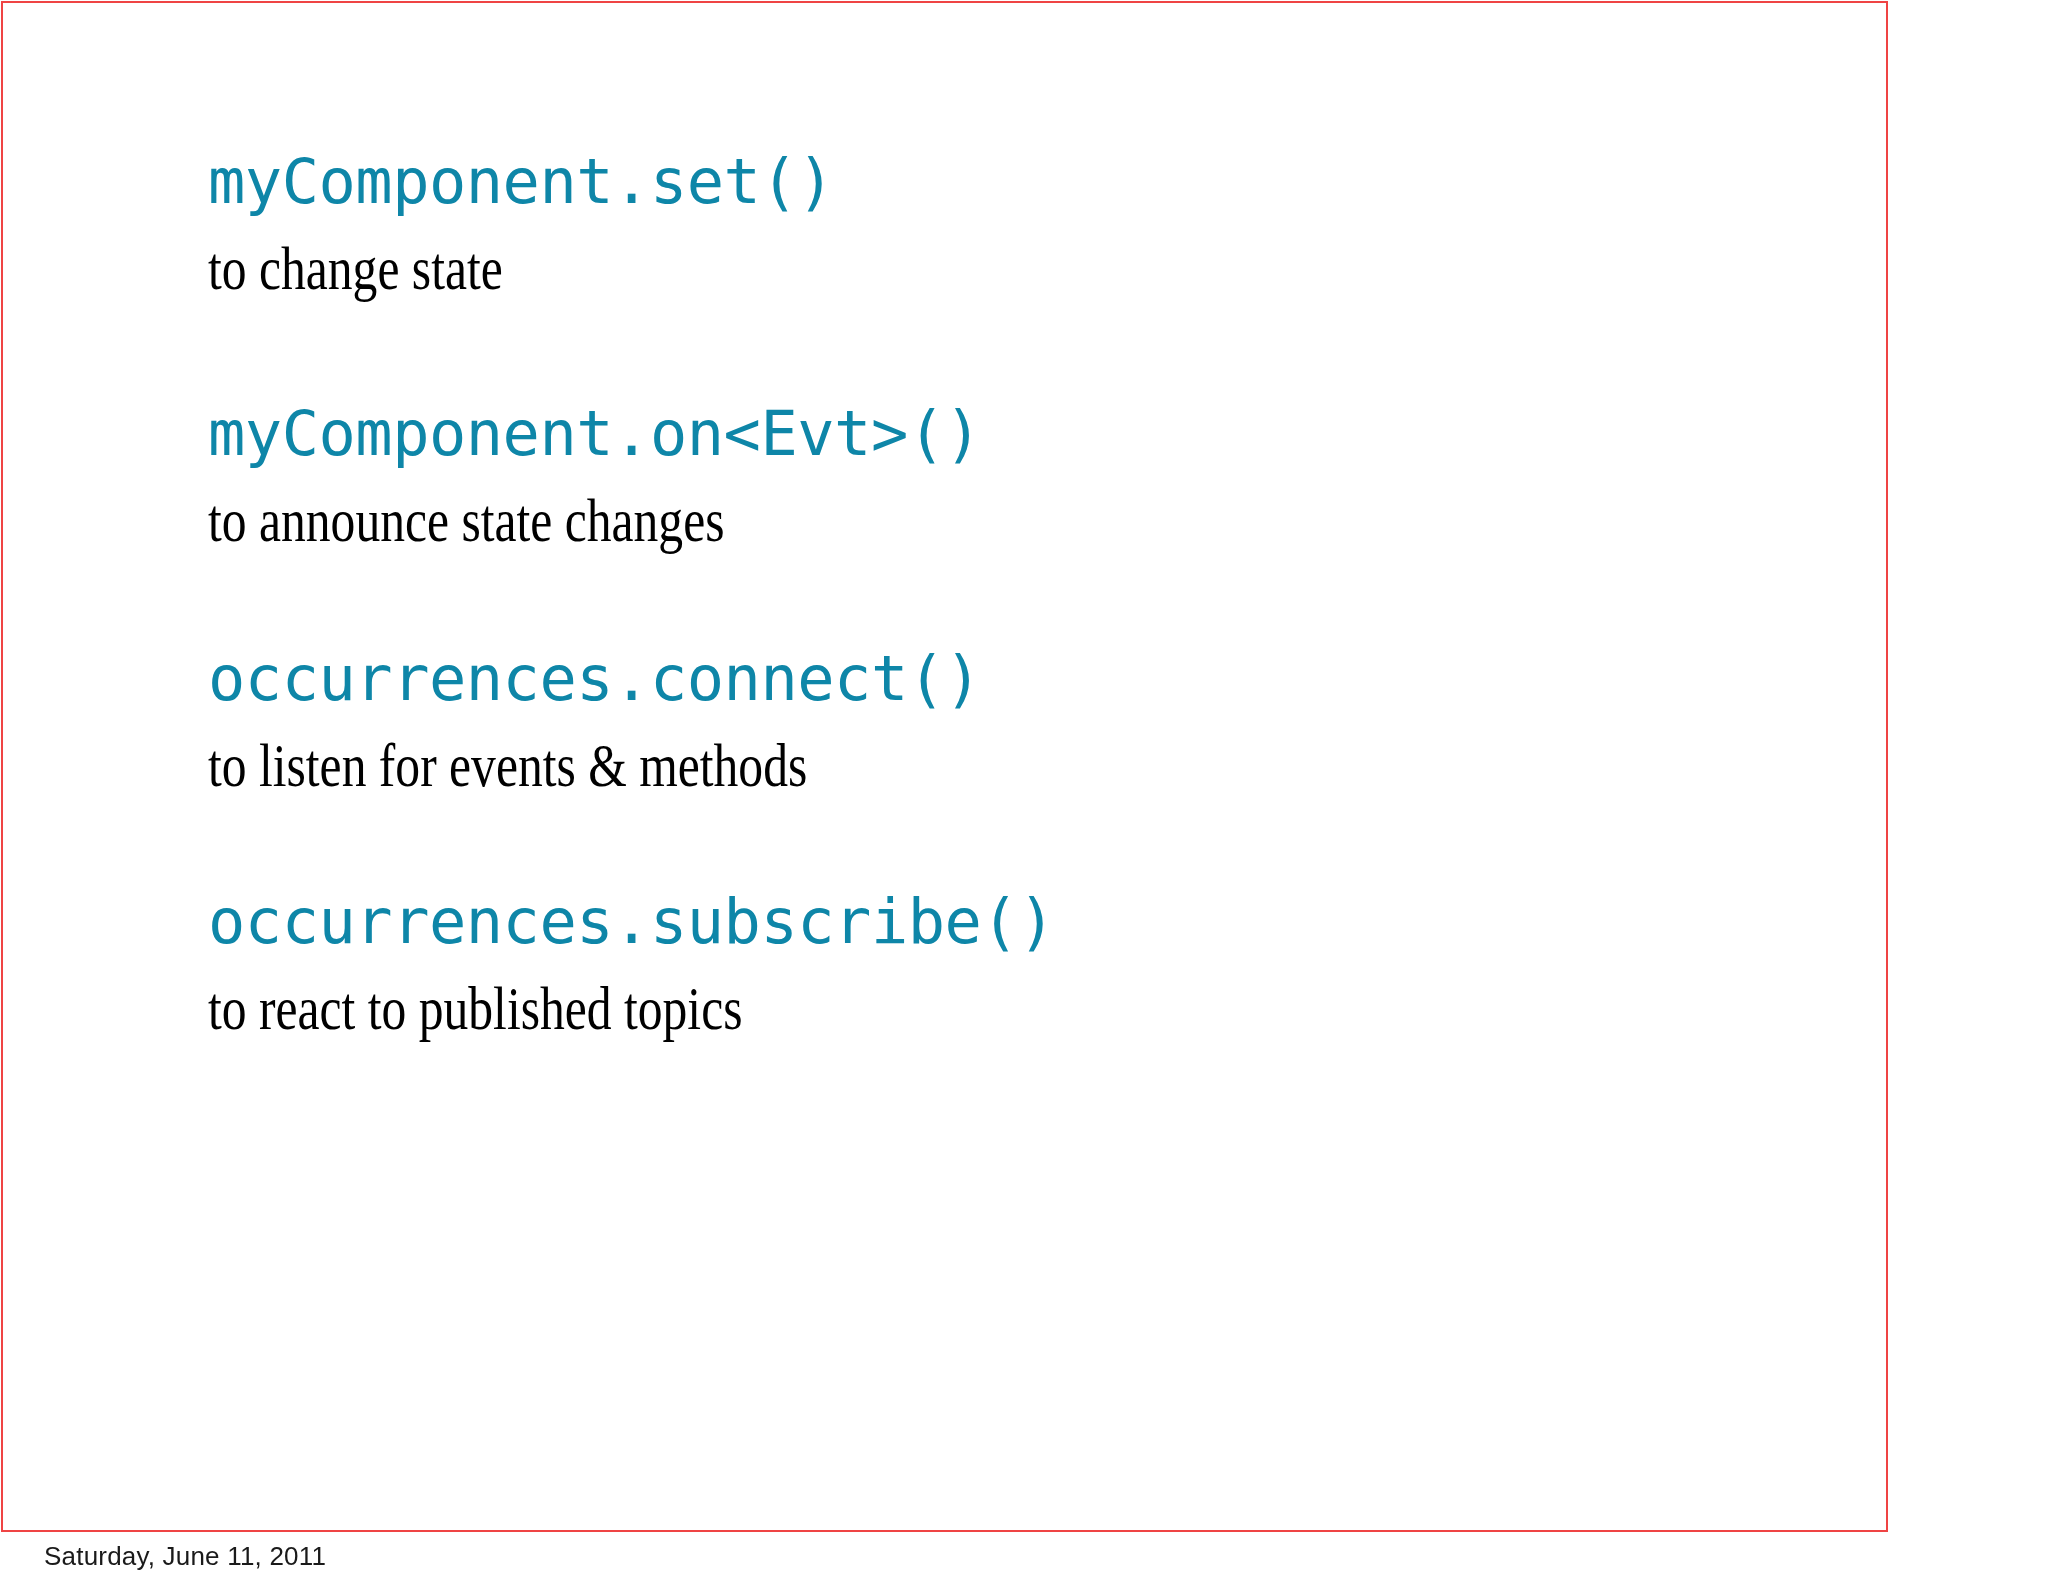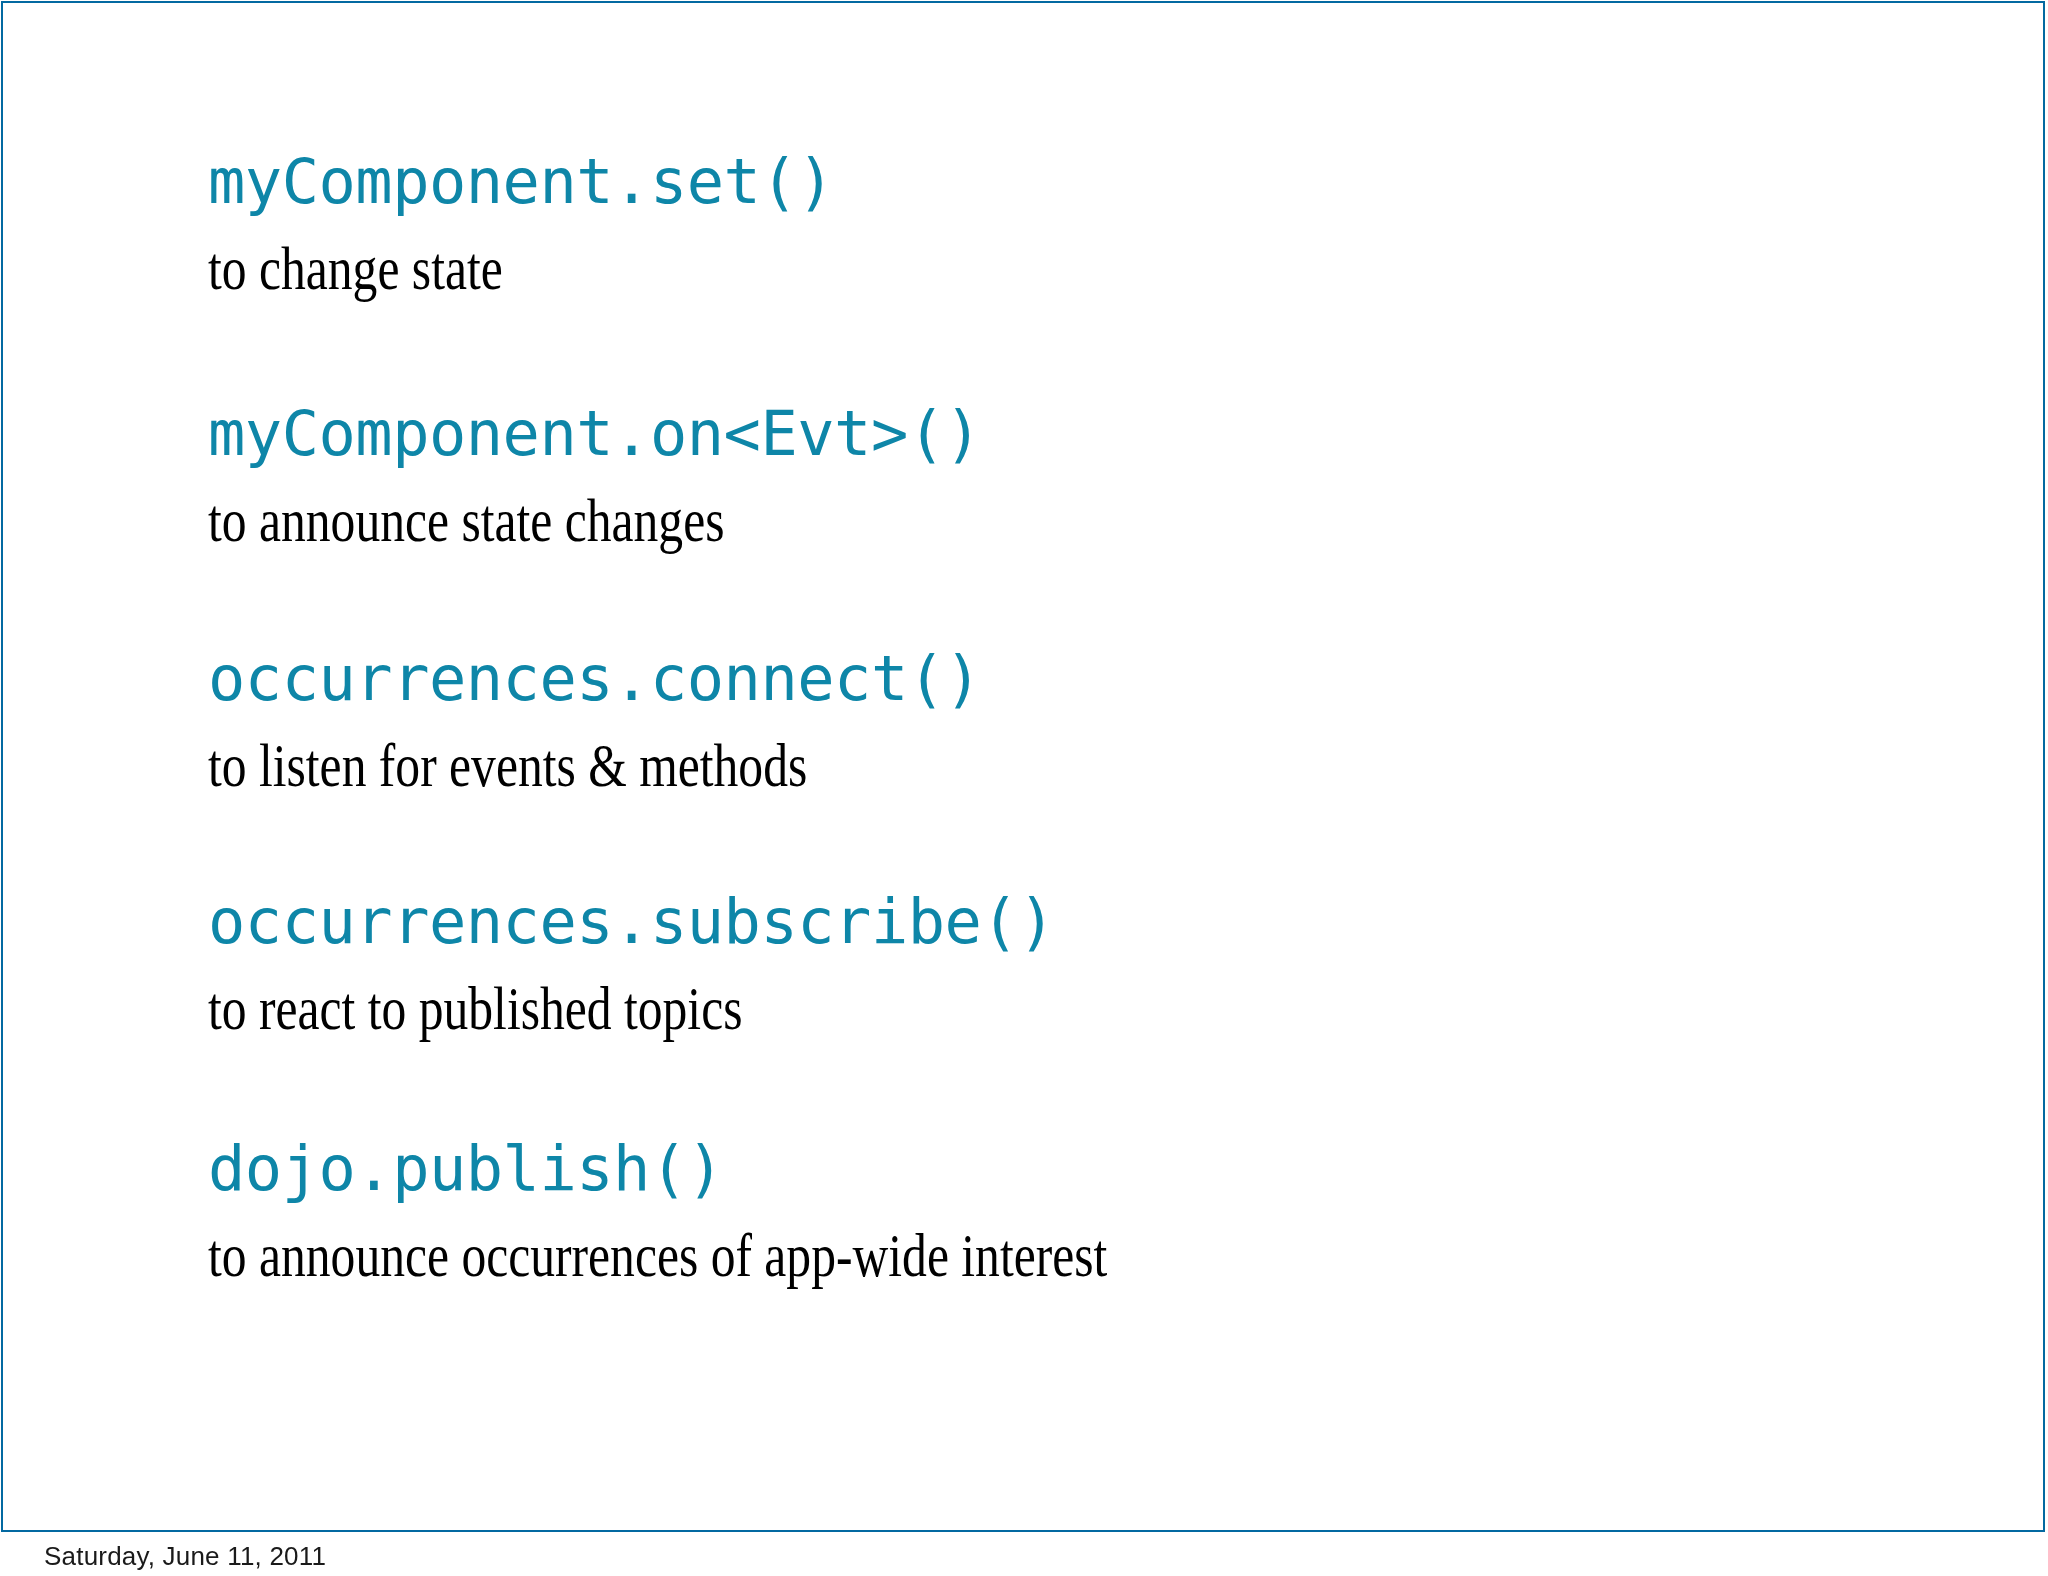--- a/index.html
+++ b/index.html
@@ -12,24 +12,24 @@
     height: 1576px;
     font-family: "Liberation Sans", sans-serif;
     overflow: hidden;
   }
 
   
   #slide-frame {
     position: absolute;
     left: 1px;
     top: 1px;
-    width: 2044px;
+    width: 1887px;
     height: 1531px;
     background: #ffffff;
-    border: 2px solid #0369a1;
+    border: 2px solid #ef4444;
     box-sizing: border-box;
   }
 
   #slide-body {
     position: absolute;
     left: 0;
     top: 0;
     right: 0;
     bottom: 0;
   }
@@ -109,22 +109,17 @@
       <div class="gap"></div>
       <div class="api-desc">to listen for events &amp; methods</div>
     </div>
 
     <div class="bullet-block" id="block-3">
       <div class="api-name">occurrences.subscribe()</div>
       <div class="gap"></div>
       <div class="api-desc">to react to published topics</div>
     </div>
 
-    <div class="bullet-block" id="block-4">
-      <div class="api-name">dojo.publish()</div>
-      <div class="gap"></div>
-      <div class="api-desc">to announce occurrences of app-wide interest</div>
-    </div>
 
   </div>
 </div>
 
 <div id="slide-footer">Saturday, June 11, 2011</div>
 
 </body></html>

